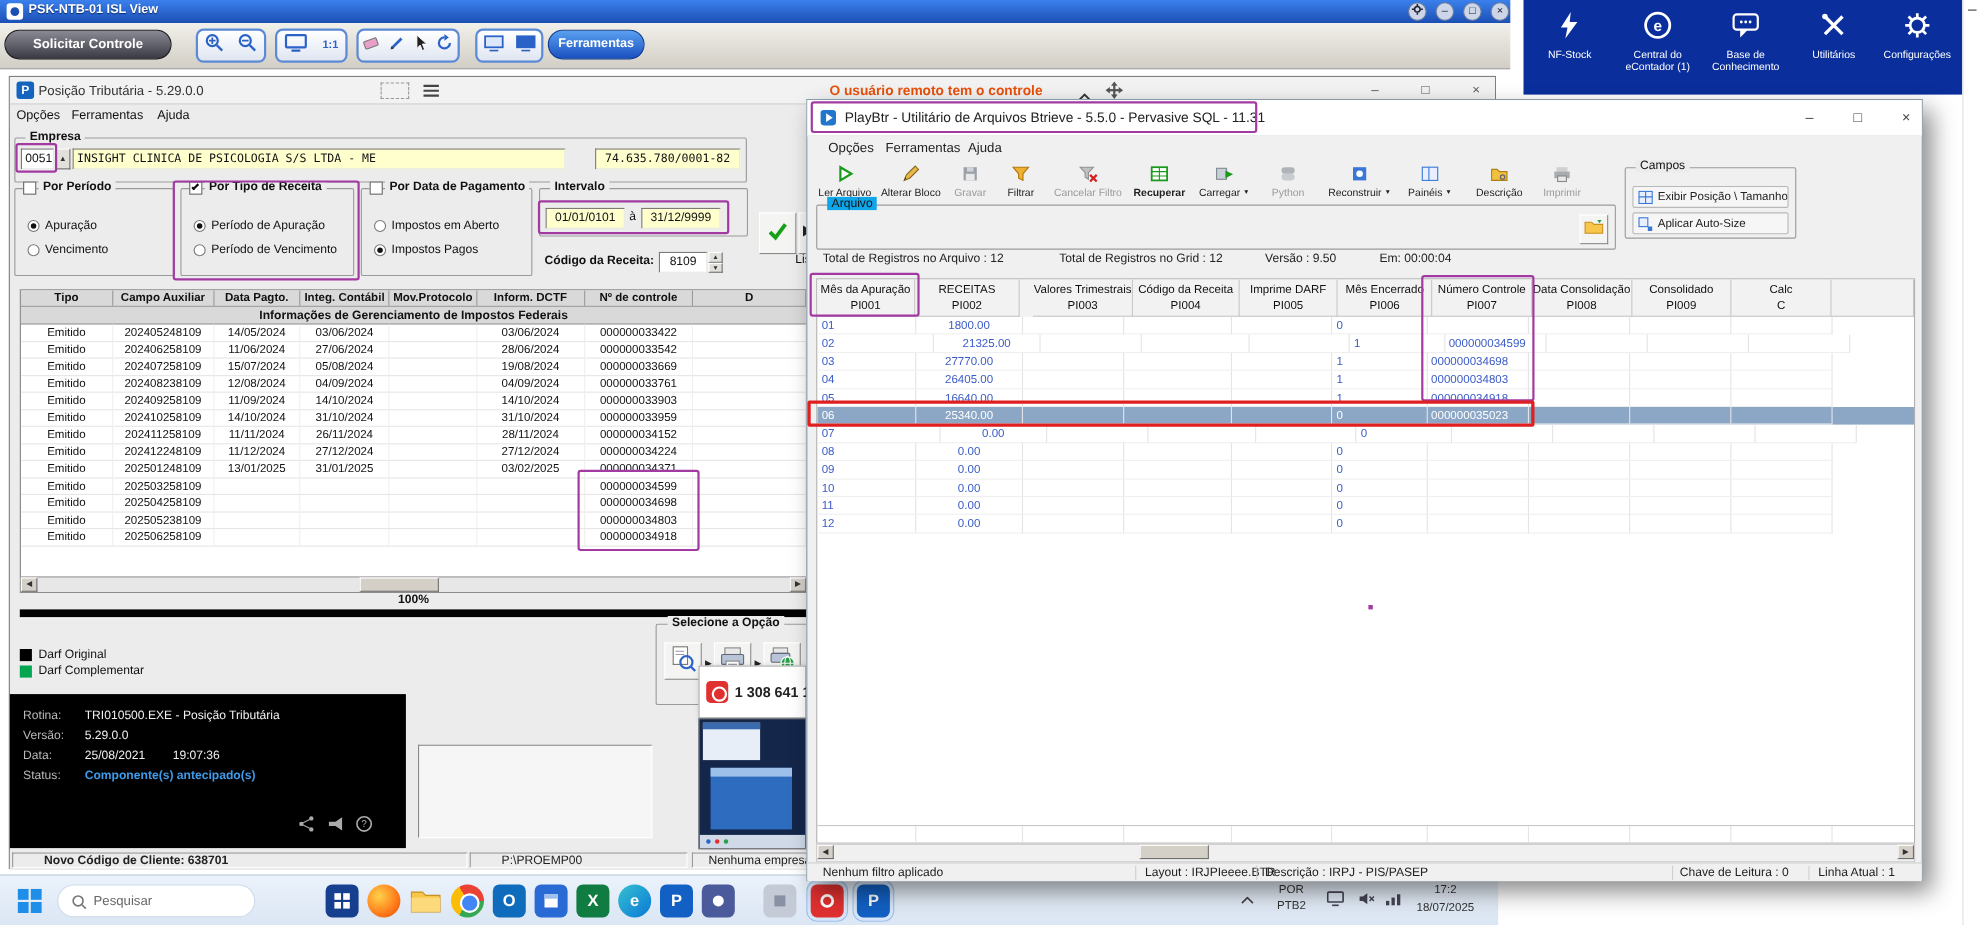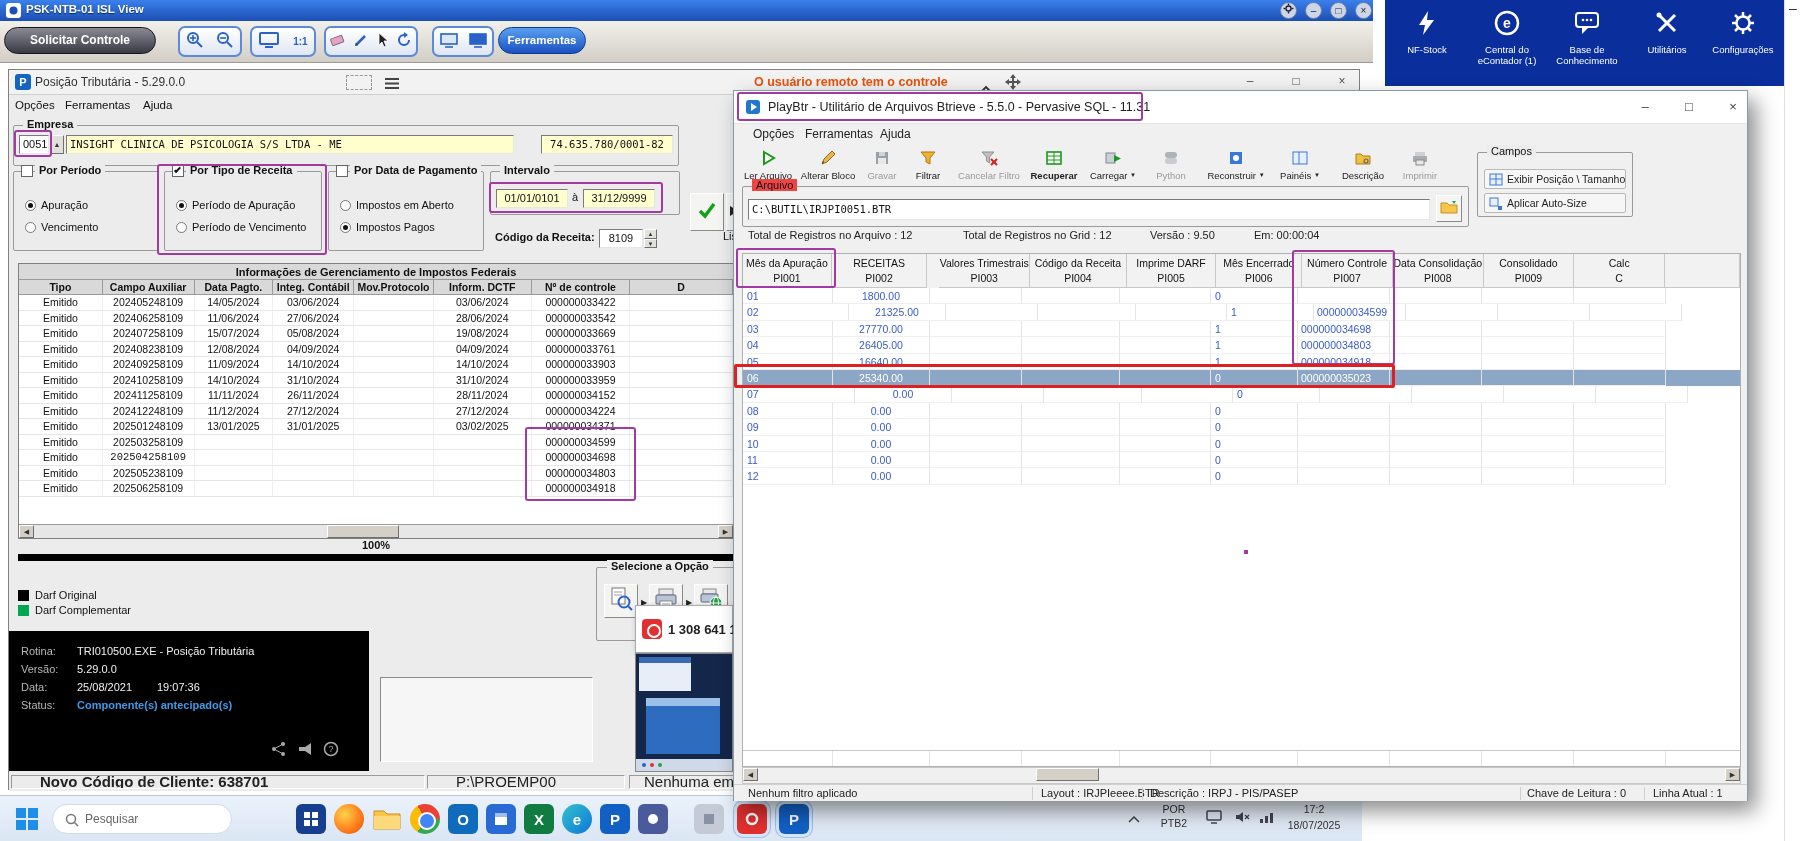--- a/index.html
+++ b/index.html
@@ -58,21 +58,21 @@
 
   .legsq{position:absolute;width:11px;height:11px;}
   .leglabel{position:absolute;font-size:11px;color:#111;}
 
   #blackpanel{position:absolute;left:0;top:561px;width:360px;height:140px;background:#000;}
   .inflabel{position:absolute;left:12px;font-size:11px;color:#b8b8b8;}
   .infval{position:absolute;left:68px;font-size:11px;color:#f0f0f0;white-space:nowrap;}
   #status-val{color:#3d9be9;font-weight:bold;}
   #emptypanel{position:absolute;left:371px;top:607px;width:213px;height:85px;background:#f6f6f6;border:1px solid;border-color:#8a8a8a #fff #fff #8a8a8a;}
   #app-statusbar{position:absolute;left:0;top:703px;width:733px;height:18px;background:#ececec;}
-  .sseg{position:absolute;top:2px;height:14px;border:1px solid;border-color:#9a9a9a #fff #fff #9a9a9a;font-size:15px;line-height:12px;color:#222;white-space:nowrap;overflow:hidden;}
+  .sseg{position:absolute;top:2px;height:14px;border:1px solid;border-color:#9a9a9a #fff #fff #9a9a9a;font-size:11px;line-height:12px;color:#222;white-space:nowrap;overflow:hidden;}
 
   
   #phone-popup{position:absolute;left:635px;top:605px;width:98px;height:48px;background:#fff;border:1px solid #aaa;box-shadow:2px 2px 6px rgba(0,0,0,.3);z-index:6;}
   #phone-icon{position:absolute;left:6px;top:13px;width:20px;height:20px;background:#e03030;border-radius:4px;}
   #phone-icon::after{content:"";position:absolute;left:5px;top:5px;width:10px;height:10px;border:2.5px solid #fff;border-radius:50%;}
   #phone-number{position:absolute;left:32px;top:16px;font-size:13px;font-weight:bold;color:#222;white-space:nowrap;}
   #desktop-thumb{position:absolute;left:635px;top:653px;width:98px;height:119px;z-index:6;background:#14264a;border:1px solid #888;}
 
   
   #taskbar{position:absolute;left:0;top:795px;width:1362px;height:46px;background:linear-gradient(#ebf2fb,#dbe6f4);border-top:1px solid #b8c8dc;z-index:3;}
@@ -348,31 +348,31 @@
           </svg></span>
     </div>
     <div class="iconbtn" style="left:717px;top:123px;width:16px;height:38px;">
       <span><svg width="10" height="12">
             <polygon points="1,1 9,6 1,11" fill="#222"></polygon>
           </svg></span>
     </div>
     <div class="rlabel" style="left:714px;top:160px;width:14px;overflow:hidden;">Lis</div>
 
     <div id="taxtable">
-      <div id="taxtitle">Informações de Gerenciamento de Impostos Federais</div>
       <div id="taxhead">
           <div style="width: 84px;">Tipo</div>
           <div style="width: 92px;">Campo Auxiliar</div>
           <div style="width: 79px;">Data Pagto.</div>
           <div style="width: 81px;">Integ. Contábil</div>
           <div style="width: 80px;">Mov.Protocolo</div>
           <div style="width: 98px;">Inform. DCTF</div>
           <div style="width: 99px;">Nº de controle</div>
           <div style="width: 103px;">D</div>
         </div>
+      <div id="taxtitle">Informações de Gerenciamento de Impostos Federais</div>
       <div>
           <div class="trow">
             <div style="width: 84px;">Emitido</div>
             <div style="width: 92px;">202405248109</div>
             <div style="width: 79px;">14/05/2024</div>
             <div style="width: 81px;">03/06/2024</div>
             <div style="width: 80px;"></div>
             <div style="width: 98px;">03/06/2024</div>
             <div style="width: 99px;">000000033422</div>
             <div style="width: 103px;"></div>
@@ -462,21 +462,21 @@
             <div style="width: 92px;">202503258109</div>
             <div style="width: 79px;"></div>
             <div style="width: 81px;"></div>
             <div style="width: 80px;"></div>
             <div style="width: 98px;"></div>
             <div style="width: 99px;">000000034599</div>
             <div style="width: 103px;"></div>
           </div>
           <div class="trow">
             <div style="width: 84px;">Emitido</div>
-            <div style="width: 92px; font-family: Liberation Mono, monospace;">202504258109</div>
+            <div style="width: 92px;">202504258109</div>
             <div style="width: 79px;"></div>
             <div style="width: 81px;"></div>
             <div style="width: 80px;"></div>
             <div style="width: 98px;"></div>
             <div style="width: 99px;">000000034698</div>
             <div style="width: 103px;"></div>
           </div>
           <div class="trow">
             <div style="width: 84px;">Emitido</div>
             <div style="width: 92px;">202505238109</div>
@@ -817,22 +817,21 @@
           <rect x="1" y="1" width="12" height="11" fill="#e8f0ff" stroke="#3a78d8"></rect>
           <line x1="7" y1="1" x2="7" y2="12" stroke="#3a78d8"></line>
           <line x1="1" y1="6" x2="13" y2="6" stroke="#3a78d8"></line>
         </svg><span>Exibir Posição \ Tamanho</span></div>
     <div class="pbbtn" style="left:750px;top:102px;width:142px;"><svg width="14" height="13">
           <rect x="1" y="1" width="8" height="8" fill="#e8f0ff" stroke="#3a78d8"></rect>
           <polygon points="9,9 13,9 13,13 9,13" fill="#3a78d8"></polygon>
         </svg><span>Aplicar Auto-Size</span></div>
 
     <div class="gbox" style="left:8px;top:95px;width:727px;height:41px;background:#f0f0f0;"></div>
-    <div class="glabel" style="left:18px;top:88px;font-weight:normal;background:#ef4444;">Arquivo</div>
-    <div class="field mono" style="left:14px;top:108px;width:682px;height:21px;line-height:17px;">C:\BUTIL\IRJPI0051.BTR</div>
+    <div class="glabel" style="left:18px;top:88px;font-weight:normal;background:#0ea5e9;">Arquivo</div>
     <div class="iconbtn" style="left:702px;top:104px;width:26px;height:27px;">
         <span><svg width="18" height="14">
             <polygon points="1,3 7,3 9,5 17,5 17,13 1,13" fill="#f7c64a" stroke="#c89020"></polygon>
             <polygon points="12,1 16,1 14,4" fill="#28a048"></polygon>
           </svg></span>
       </div>
 
     <div id="pb-stats">
       <span class="abs" style="left:14px;">Total de Registros no Arquivo :  12</span>
       <span class="abs" style="left:229px;">Total de Registros no Grid :  12</span>

